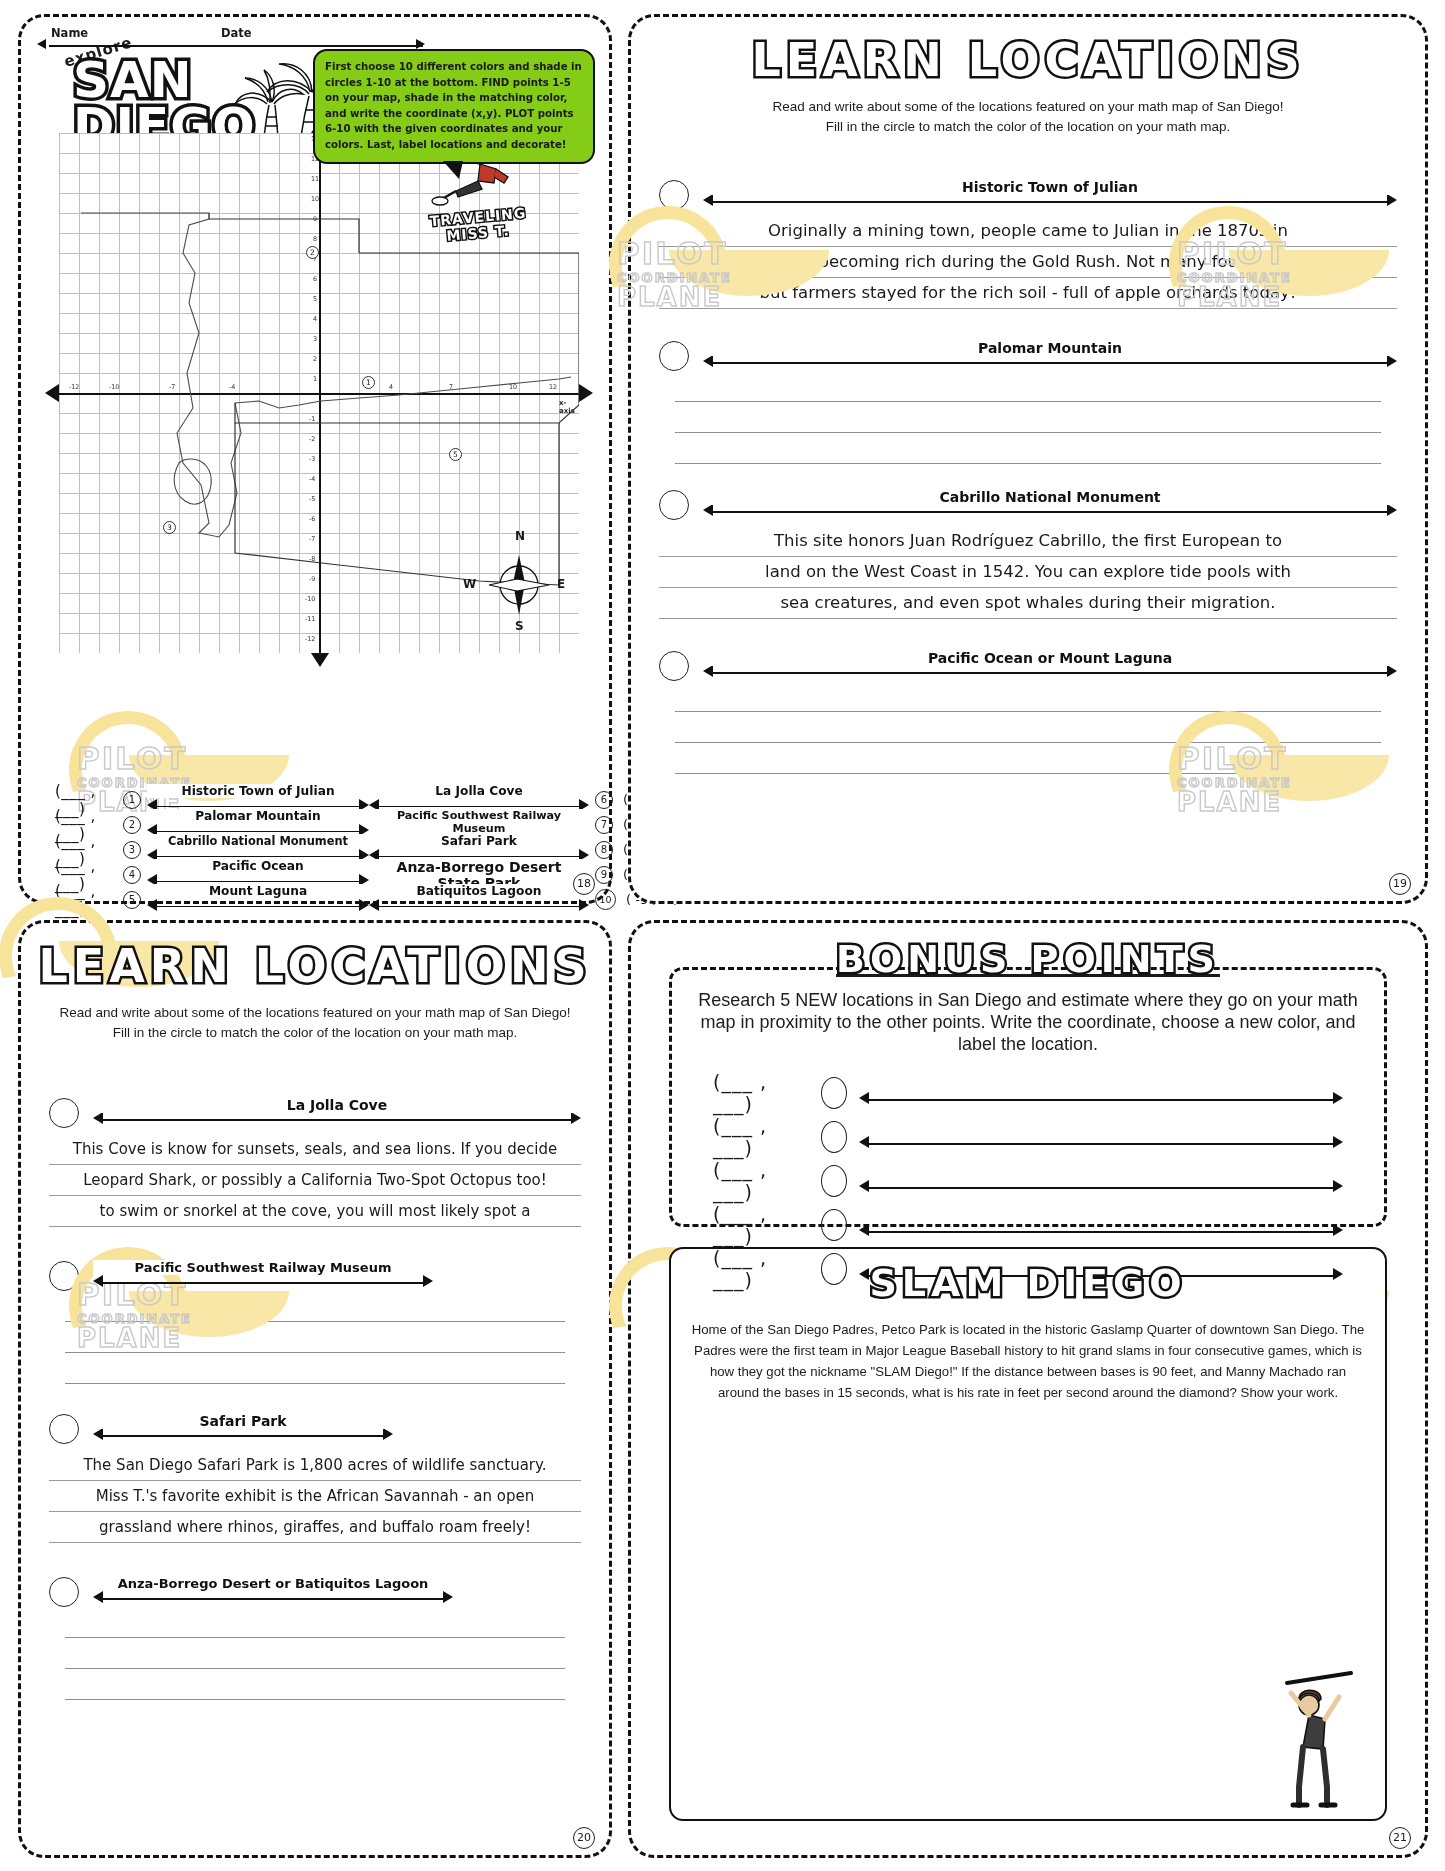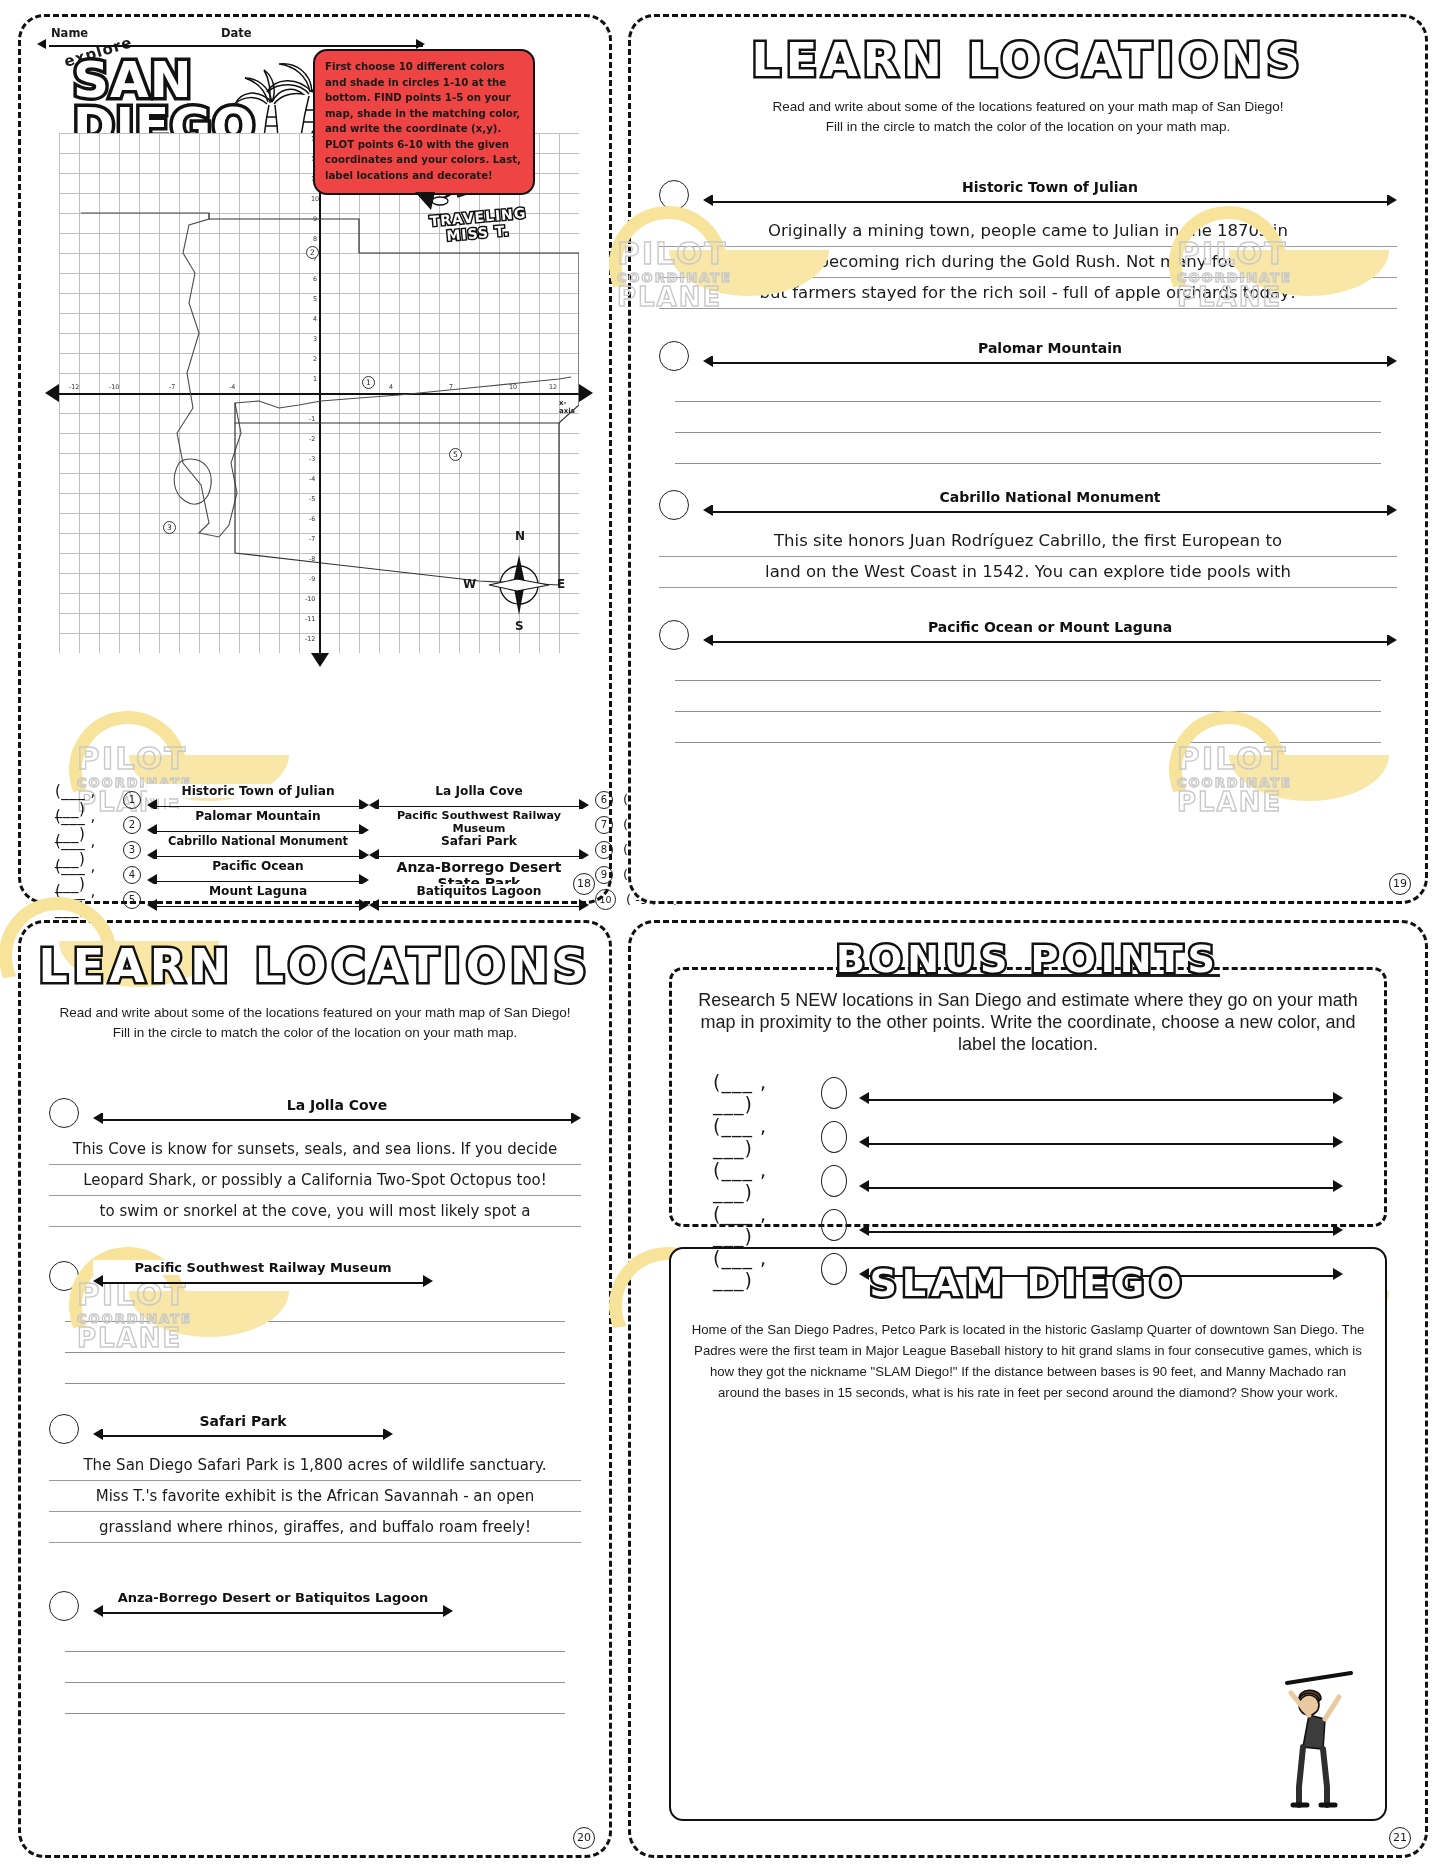--- a/index.html
+++ b/index.html
@@ -130,23 +130,23 @@
     transform: rotate(-17deg); letter-spacing: 1px;
   }
   .sdtitle {
     position:absolute; left: 52px; top: 40px;
     font-family: "DejaVu Sans", sans-serif; font-weight: 800;
     font-size: 50px; line-height: 46px; letter-spacing: 1px;
     color:#fff; -webkit-text-stroke: 7px #111; paint-order: stroke fill;
   }
 
   .instructions {
-    position:absolute; left: 292px; top: 32px; width: 222px;
+    position:absolute; left: 292px; top: 32px; width: 282px;
     border: 2.6px solid #111; border-radius: 14px;
-    padding: 8px 10px 10px 10px; background:#ef4444;
+    padding: 8px 10px 10px 10px; background:#84cc16;
     font-family:"DejaVu Sans", sans-serif; font-size: 10.2px;
     line-height: 15.5px; font-weight: 600; z-index: 5;
   }
   .instructions:after {
     content:""; position:absolute; left: 46%; bottom: -17px;
     width: 0; height:0; border-left: 16px solid transparent;
     border-right: 4px solid transparent; border-top: 18px solid #111;
   }
 
   
@@ -553,20 +553,21 @@
       <div class="arrowline">
         <div class="ah-l"></div>
         <div class="ln"></div>
         <div class="ah-r"></div>
         <div class="lab">Cabrillo National Monument</div>
       </div>
     </div>
     <div class="para" style="margin-top:6px;">
       <div style="border-bottom:1px solid #9a9a9a;">This site honors Juan Rodríguez Cabrillo, the first European to</div>
       <div style="border-bottom:1px solid #9a9a9a;">land on the West Coast in 1542. You can explore tide pools with</div>
+      <div style="border-bottom:1px solid #9a9a9a;">sea creatures, and even spot whales during their migration.</div>
     </div>
   </div>
 
   <div class="locblock" style="margin-top:32px;">
     <div class="lochead">
       <div class="swatch"></div>
       <div class="arrowline">
         <div class="ah-l"></div>
         <div class="ln"></div>
         <div class="ah-r"></div>
@@ -651,21 +652,21 @@
         <div class="lab">Safari Park</div>
       </div>
     </div>
     <div class="para" style="margin-top:6px; font-size:15px;">
       <div style="border-bottom:1px solid #9a9a9a;">The San Diego Safari Park is 1,800 acres of wildlife sanctuary.</div>
       <div style="border-bottom:1px solid #9a9a9a;">Miss T.'s favorite exhibit is the African Savannah - an open</div>
       <div style="border-bottom:1px solid #9a9a9a;">grassland where rhinos, giraffes, and buffalo roam freely!</div>
     </div>
   </div>
 
-  <div class="locblock" style="margin-top:48px;">
+  <div class="locblock" style="margin-top:34px;">
     <div class="lochead">
       <div class="swatch"></div>
       <div class="arrowline" style="max-width:360px">
         <div class="ah-l"></div>
         <div class="ln"></div>
         <div class="ah-r"></div>
         <div class="lab" style="font-size:13px">Anza-Borrego Desert or Batiquitos Lagoon</div>
       </div>
     </div>
     <div>

